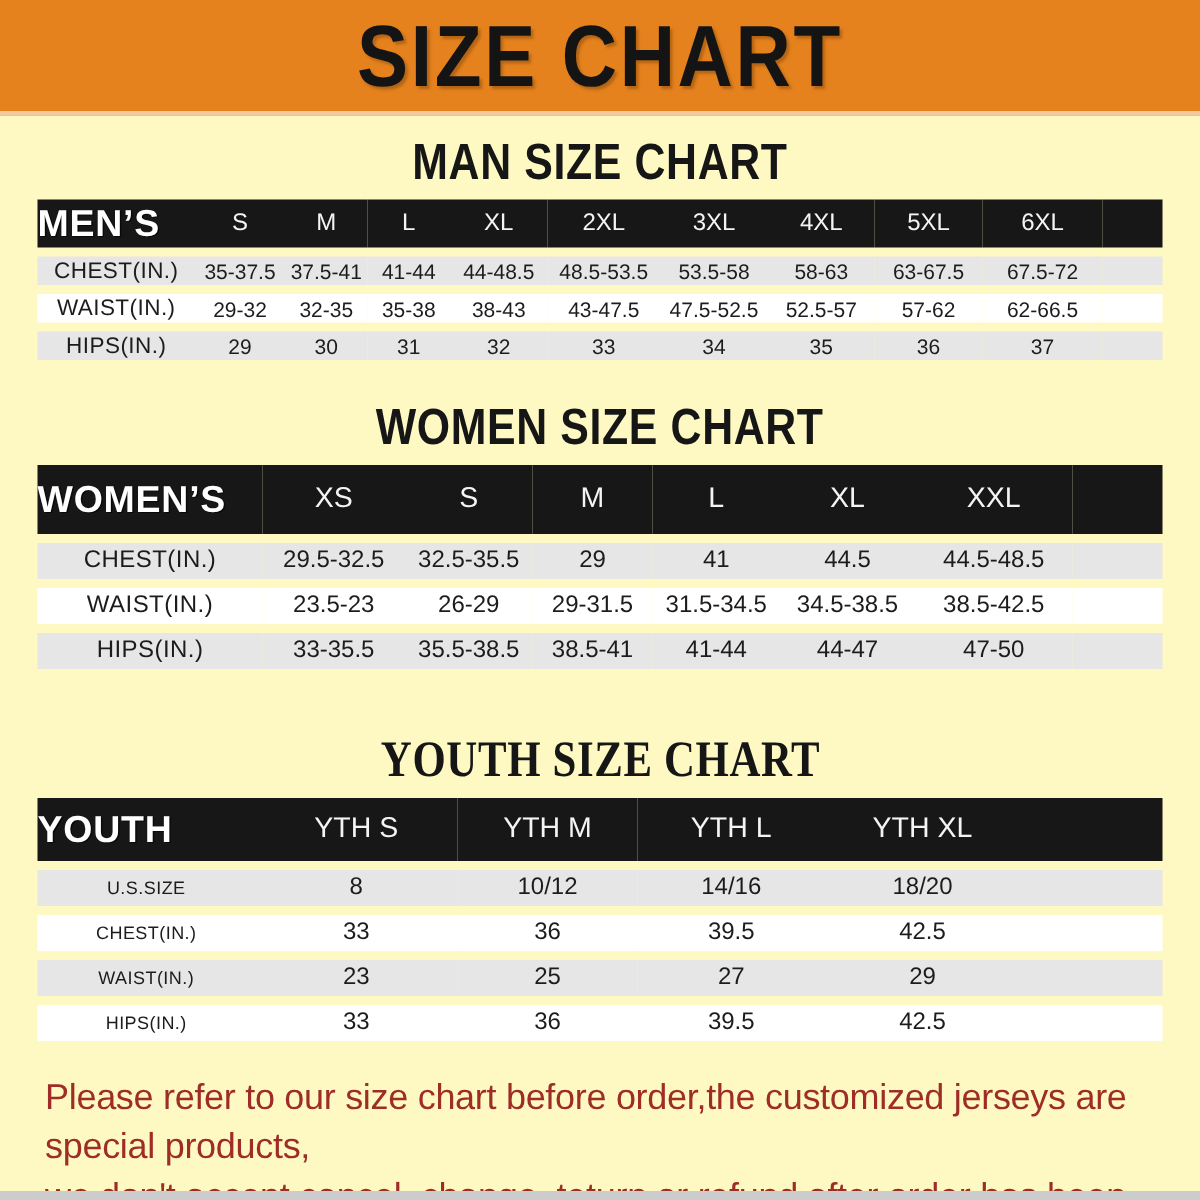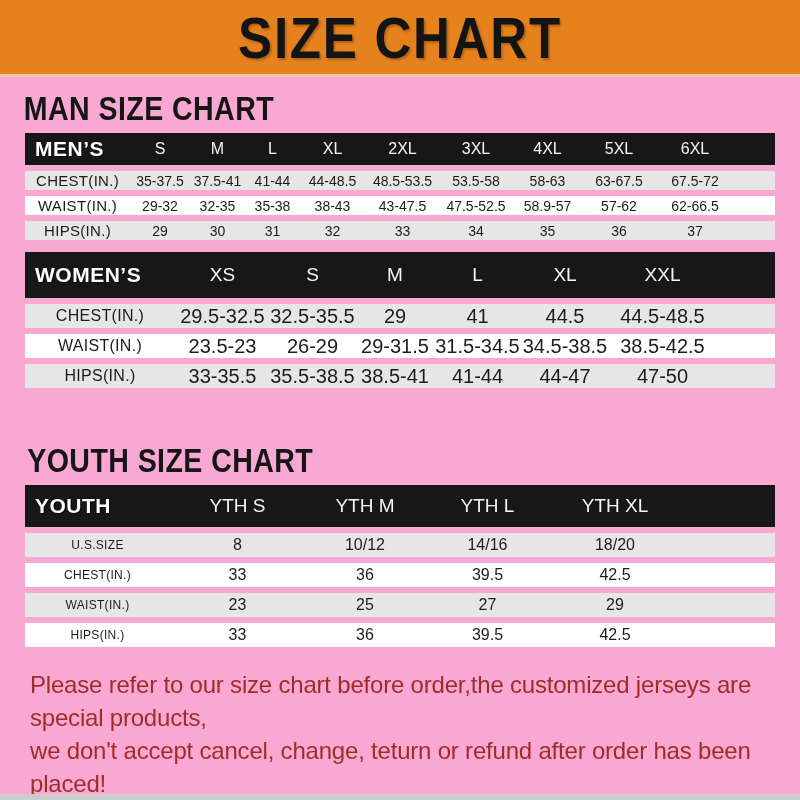--- a/index.html
+++ b/index.html
@@ -1,21 +1,21 @@
 <!DOCTYPE html>
 <html><head>
 <meta charset="utf-8">
 <style>
   html, body { margin: 0; padding: 0; }
   body { background: #ffffff; }
   .page {
     position: relative;
     width: 800px;
     height: 800px;
-    background: #f9a8d4;
+    background: #fef9c3;
     overflow: hidden;
     font-family: "Liberation Sans", sans-serif;
   }
 
   
   .banner {
     height: 74px;
     background: #e5821e;
     border-bottom: 3px solid #f0c9a0;
     display: flex;
@@ -29,35 +29,36 @@
     font-weight: 800;
     letter-spacing: 2px;
     color: #141414;
     text-shadow: 2px 2px 2px rgba(90, 45, 0, 0.35);
     white-space: nowrap;
   }
 
   
   .section-title {
     margin: 0;
+    text-align: center;
     line-height: 38px;
     height: 38px;
   }
   .section-title .condensed {
     display: inline-block;
     transform: scaleX(0.84);
     font-size: 34px;
     font-weight: 800;
     letter-spacing: 0.5px;
     color: #161616;
     white-space: nowrap;
   }
   .title-men   { margin-top: 12px; }
   .title-women { margin-top: 20px; }
-  .title-youth { margin-top: 47px; }
+  .title-youth { margin-top: 36px; font-family: Liberation Serif, serif; }
 
   
   table.size-table {
     width: 750px;
     margin: 0 auto;
     border-collapse: separate;
     border-spacing: 0 6px;
     table-layout: fixed;
   }
   .t-men   { margin-top: 2px; }
@@ -70,36 +71,35 @@
     font-weight: 400;
     text-align: center;
     padding: 0;
   }
   .t-men   thead th { height: 32px; font-size: 16px; }
   .t-women thead th { height: 46px; font-size: 19px; }
   .t-youth thead th { height: 42px; font-size: 19px; margin-left: 11px; }
 
   table.size-table thead th.hdr-label {
     text-align: left;
-    padding-left: 10px;
     font-weight: 800;
-    font-size: 21px;
+    font-size: 25px;
     letter-spacing: 0.5px;
     color: #ffffff;
     text-shadow: 1px 1px 0 rgba(0,0,0,0.6);
   }
 
   table.size-table tbody td {
     text-align: center;
     color: #1c1c1c;
     padding: 0;
     background: #ffffff;
   }
   .t-men   tbody td { height: 19px; font-size: 14px; }
-  .t-women tbody td { height: 24px; font-size: 20px; }
+  .t-women tbody td { height: 24px; font-size: 16px; }
   .t-youth tbody td { height: 24px; font-size: 16px; }
 
   table.size-table tbody tr:nth-child(odd) td { background: #e6e6e6; }
   table.size-table tbody td.row-label { letter-spacing: 0.3px; }
   .t-men   tbody td.row-label { font-size: 15px; }
   .t-women tbody td.row-label { font-size: 16px; }
   .t-youth tbody td.row-label { font-size: 12px; }
 
   
   .disclaimer {
@@ -174,41 +174,44 @@
           <td></td>
         </tr>
         <tr>
           <td class="row-label">WAIST(IN.)</td>
           <td>29-32</td>
           <td>32-35</td>
           <td>35-38</td>
           <td>38-43</td>
           <td>43-47.5</td>
           <td>47.5-52.5</td>
-          <td>58.9-57</td>
+          <td>52.5-57</td>
           <td>57-62</td>
           <td>62-66.5</td>
           <td></td>
         </tr>
         <tr>
           <td class="row-label">HIPS(IN.)</td>
           <td>29</td>
           <td>30</td>
           <td>31</td>
           <td>32</td>
           <td>33</td>
           <td>34</td>
           <td>35</td>
           <td>36</td>
           <td>37</td>
           <td></td>
         </tr>
       </tbody>
   </table>
 
+  <h2 class="section-title title-women">
+    <span class="condensed">WOMEN SIZE CHART</span>
+  </h2>
   <table class="size-table t-women">
     <colgroup>
       <col style="width:150px">
         <col style="width:95px">
         <col style="width:85px">
         <col style="width:80px">
       <col style="width:85px">
         <col style="width:90px">
         <col style="width:105px">
         <col style="width:60px">

